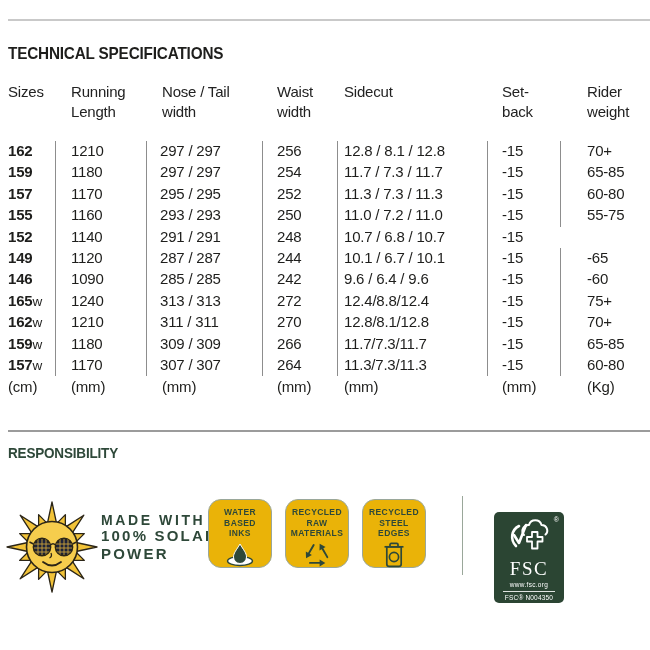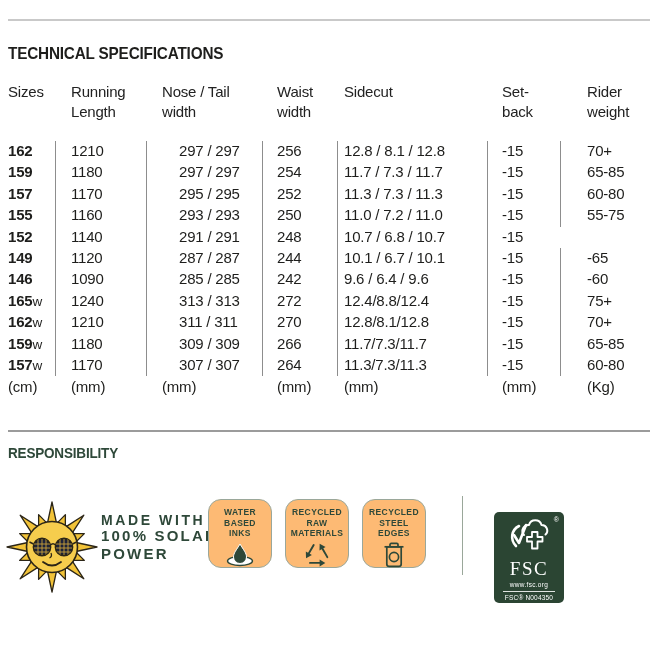--- a/index.html
+++ b/index.html
@@ -20,33 +20,33 @@
   .c2{padding-left:16px;}
   .c3{padding-left:15px;}
   .c4{padding-left:7px;}
   .c5{padding-left:15px;}
   .c6{padding-left:27px;}
   .thead{position:absolute;left:0;top:82px;width:650px;font-size:15px;line-height:20px;color:#222;}
   .thead .cell{white-space:pre-line;}
   .tbody{position:absolute;left:0;top:141px;width:650px;font-size:15px;}
   .trow{line-height:20.4px;}
   .trow .cell:not(.c0){border-left:1px solid #8d8d8d;}
-  .trow .c1{padding-left:15px;}.trow .c2{padding-left:32px;}.trow .c3{padding-left:14px;}
+  .trow .c1{padding-left:15px;}.trow .c2{padding-left:13px;}.trow .c3{padding-left:14px;}
   .trow .c4{padding-left:6px;}.trow .c5{padding-left:14px;}.trow .c6{padding-left:26px;}
   .trow b{font-weight:700;}
   .sfx{font-weight:400;font-size:13.5px;}
   .units{position:absolute;left:0;top:376px;width:650px;font-size:15px;line-height:22px;}
 
   
   .sun{position:absolute;left:5px;top:489px;}
   .solar-text{position:absolute;left:101px;top:513px;color:#2e4839;font-weight:700;}
   .solar-l1{font-size:14px;letter-spacing:2.6px;line-height:14px;}
   .solar-l2,.solar-l3{font-size:15px;letter-spacing:2.2px;line-height:17.5px;}
   .badges{position:absolute;left:208px;top:499px;display:flex;gap:13px;}
-  .badge{width:62px;height:67px;border:1.5px solid #9aa79a;border-radius:13px;text-align:center;background:#fdba74;}
+  .badge{width:62px;height:67px;border:1.5px solid #9aa79a;border-radius:13px;text-align:center;background:#eab308;}
   .badge-label{margin-top:7px;font-size:8.5px;font-weight:700;letter-spacing:.4px;line-height:10.5px;
         color:#2e4839;white-space:pre-line;}
   .badge-icon{margin-top:1px;height:30px;display:flex;align-items:center;justify-content:center;}
   .vline{position:absolute;left:462px;top:496px;width:1px;height:79px;background:#9aa79a;}
 
   .fsc{position:absolute;left:494px;top:512px;width:70px;height:91px;background:#2b4533;border-radius:5px;
        color:#fff;text-align:center;}
   .fsc-reg{position:absolute;top:4px;right:5px;font-size:7px;color:#fff;}
   .fsc-tree{margin-top:6px;}
   .fsc-word{font-family:"Liberation Serif",serif;font-size:19px;letter-spacing:1.5px;line-height:18px;}

